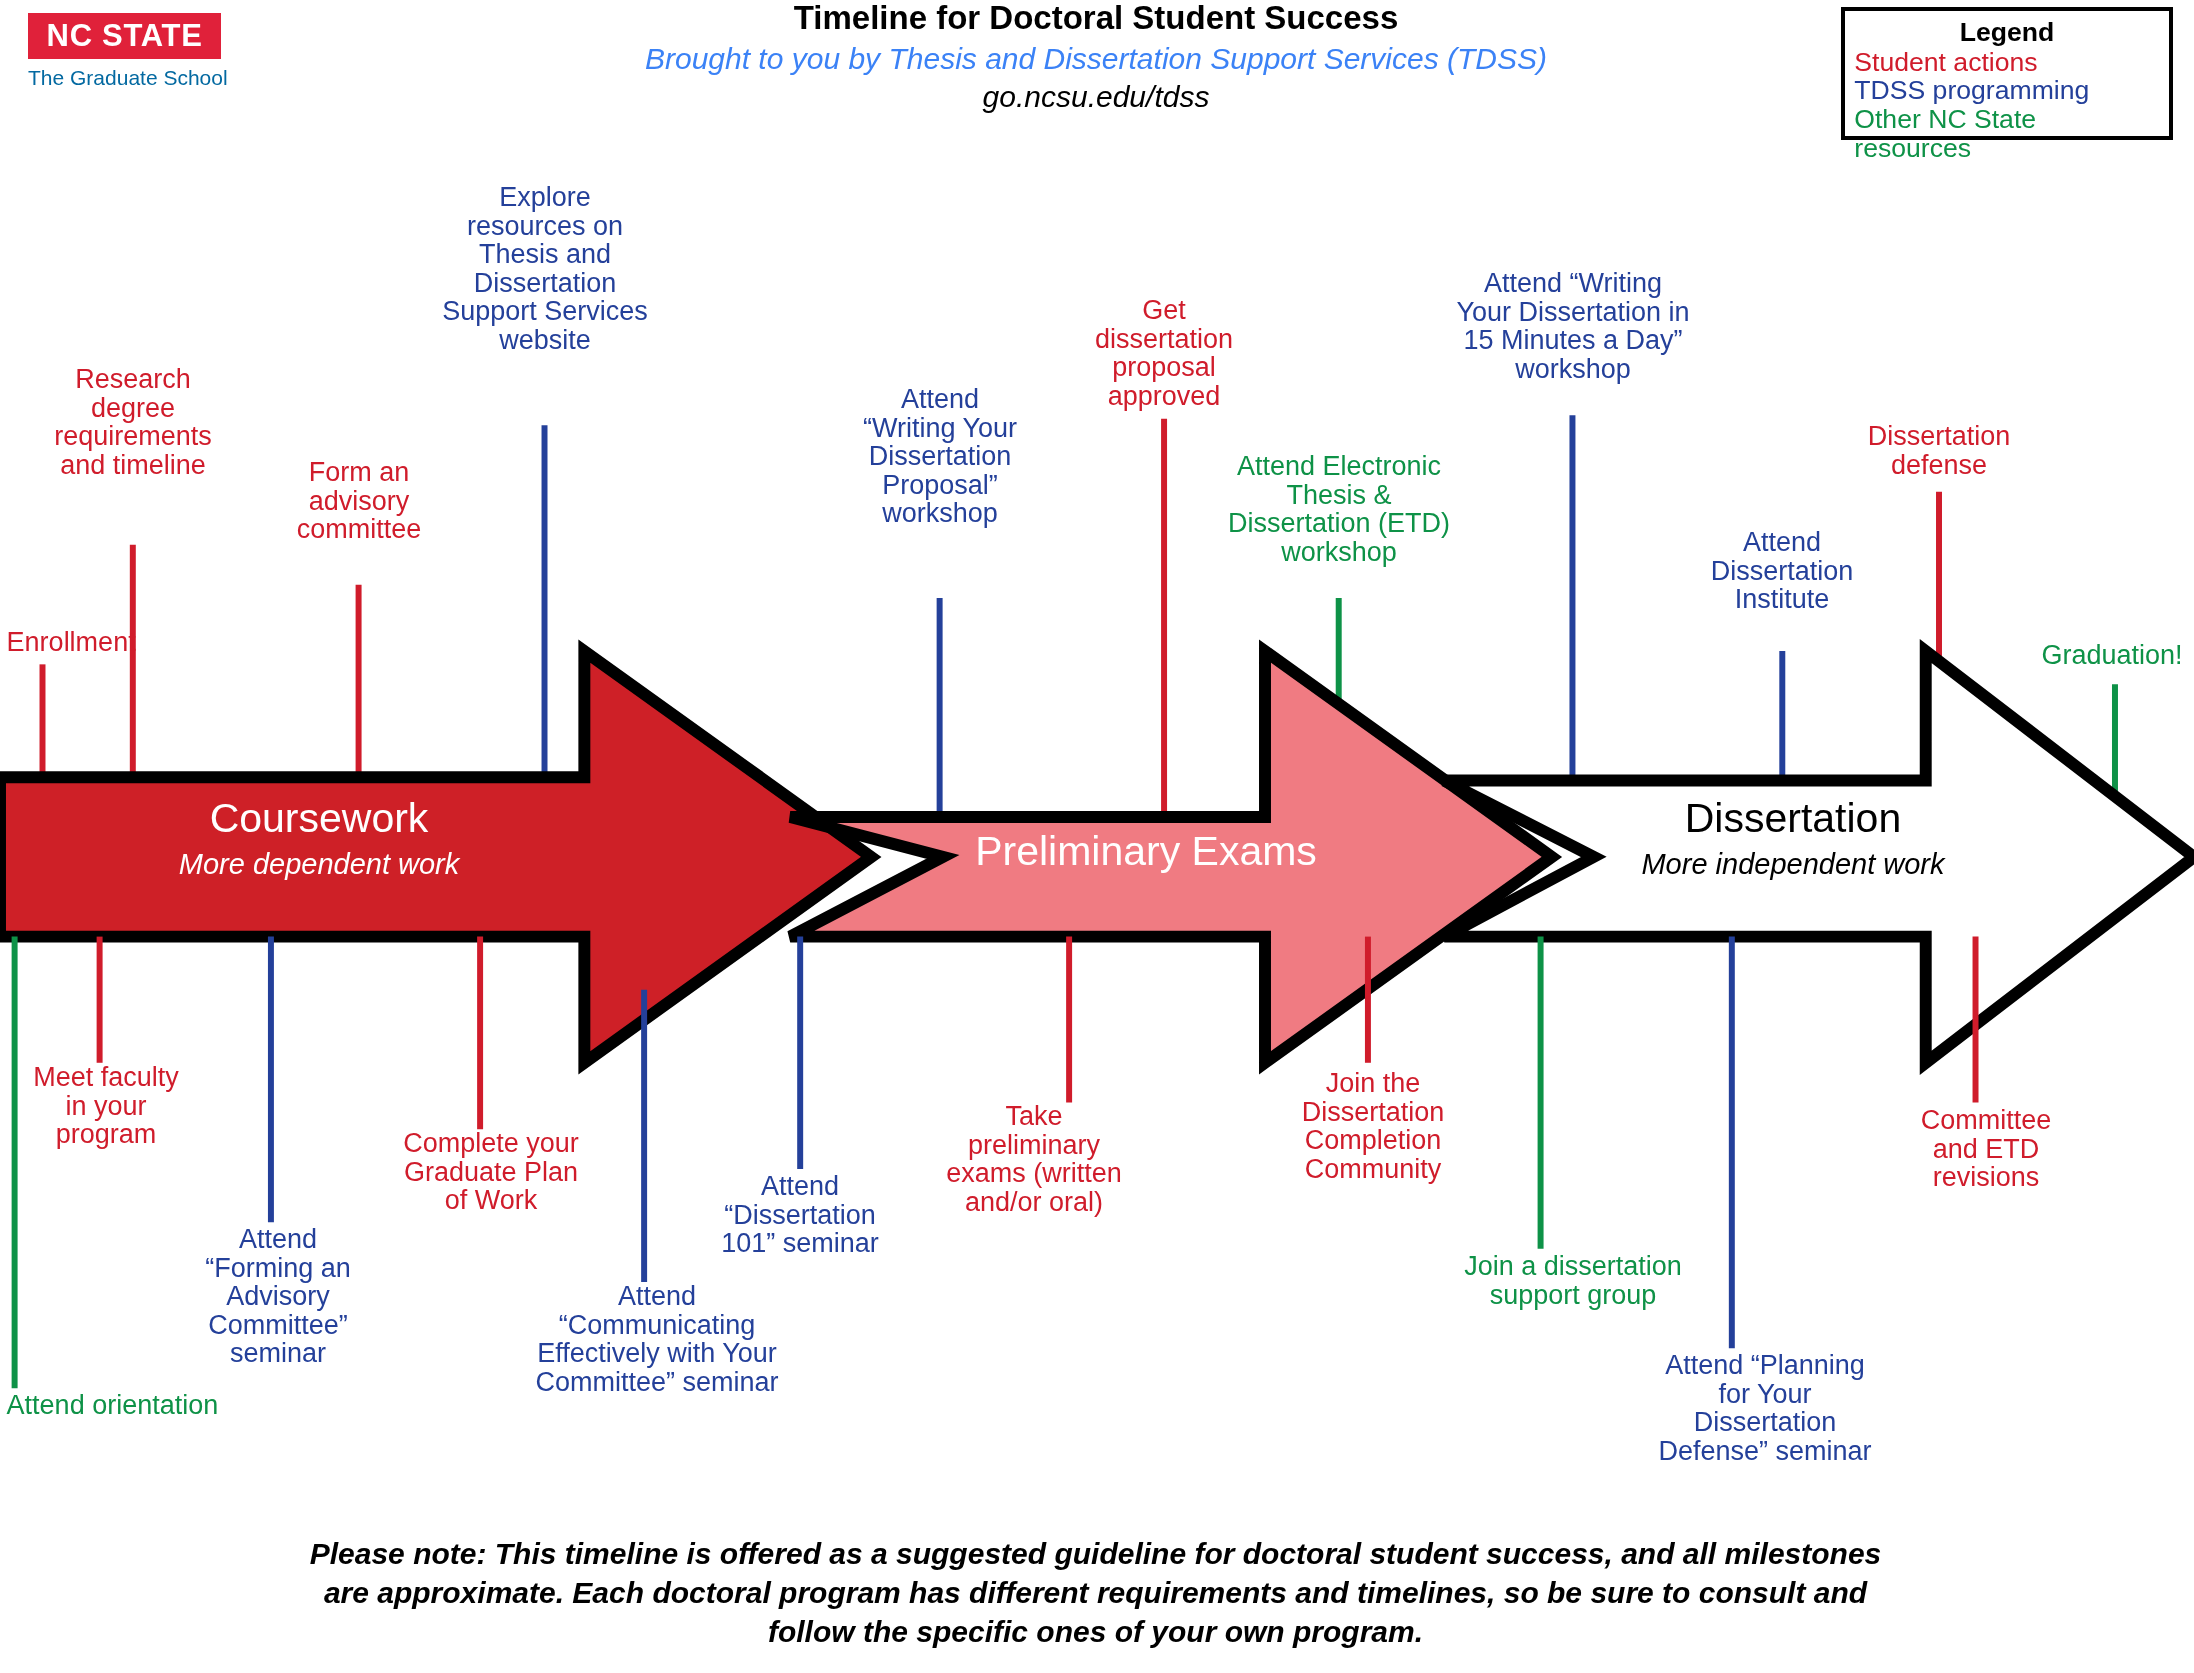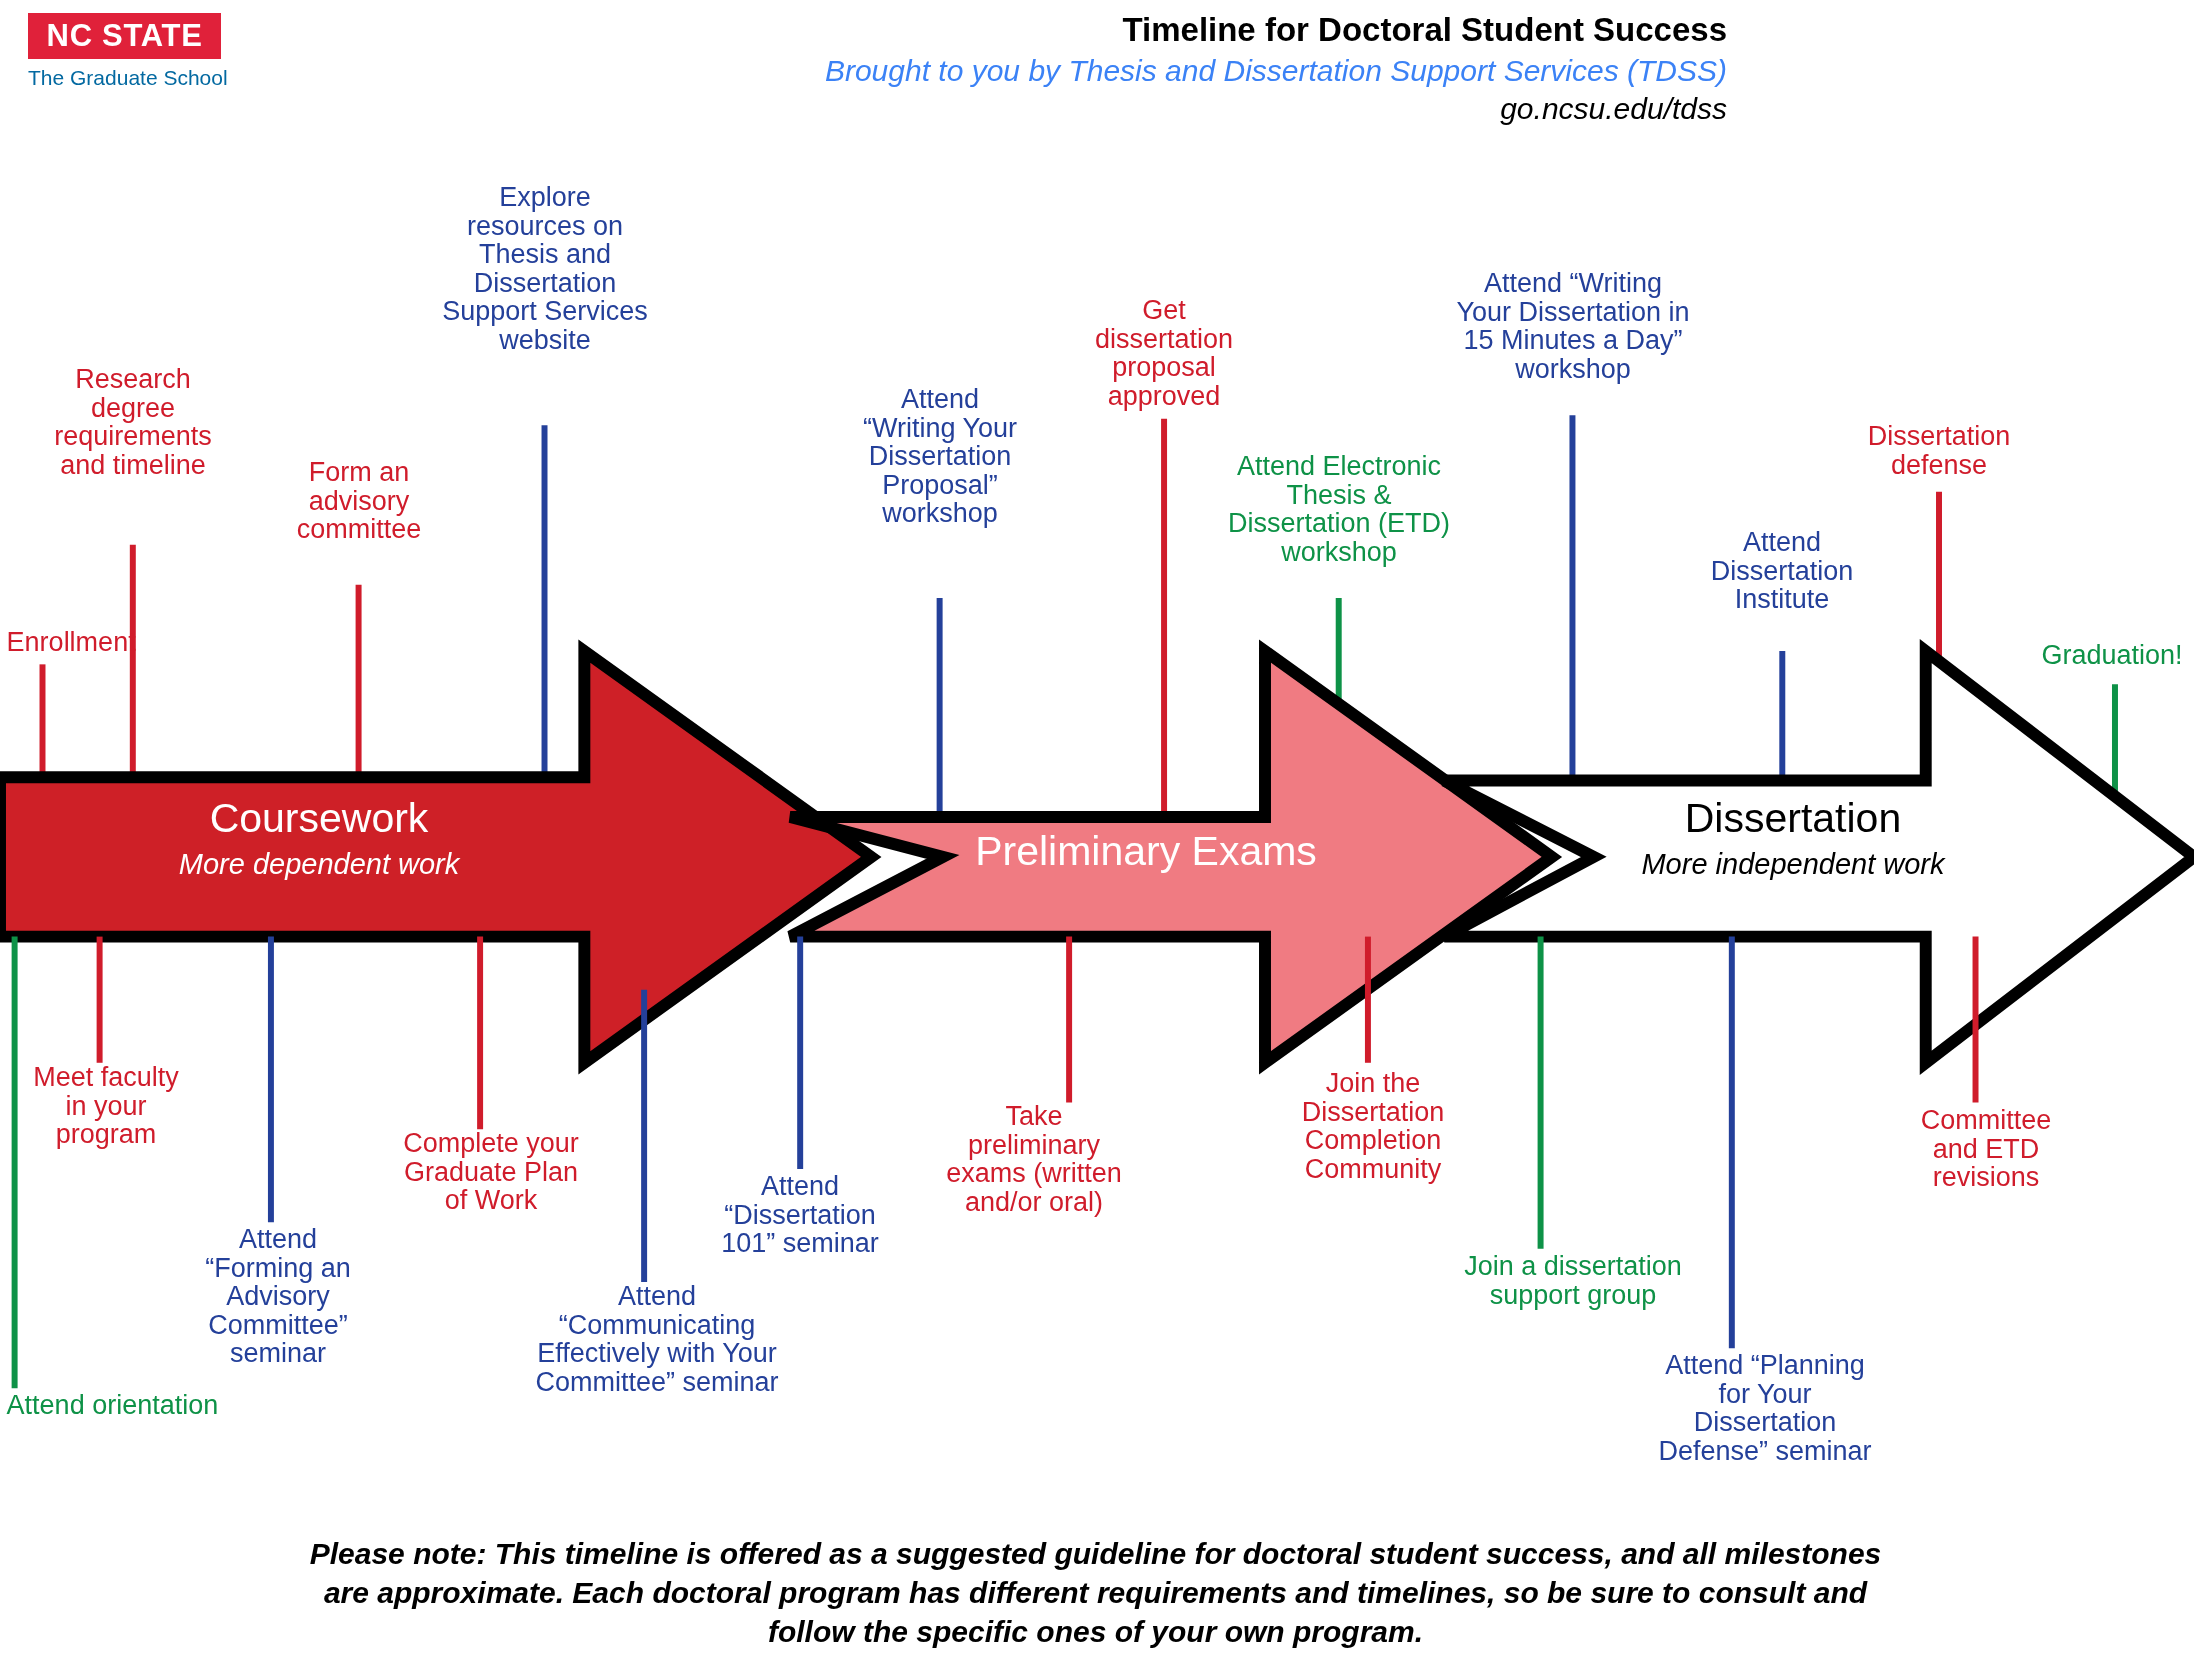--- a/index.html
+++ b/index.html
@@ -18,21 +18,21 @@
     background:#E0213A;color:#ffffff;
     font-weight:bold;font-size:31px;letter-spacing:0.7px;
     padding:6.6px 18.6px 8px 18.6px;display:inline-block;line-height:1;
   }
   .brand-sub{
     color:#0369a1;font-size:21px;margin-top:8px;line-height:1.05;
     white-space:nowrap;
   }
 
   
-  .titleblock{position:absolute;left:465px;top:12px;width:1262px;text-align:right;}
+  .titleblock{position:absolute;left:465px;top:0;width:1262px;text-align:center;}
   .title-main{font-weight:bold;font-size:33px;color:#000;line-height:1.1;}
   .title-sub{font-style:italic;font-size:30px;color:#3b82f6;line-height:1.25;margin-top:4px;}
   .title-url{font-style:italic;font-size:30px;color:#000;line-height:1.25;}
 
   
   .legend{
     position:absolute;left:1841px;top:6.6px;width:332px;height:133px;
     border:4.6px solid #000;background:#fff;box-sizing:border-box;
     padding:6.6px 9.3px 0 9.3px;
   }
@@ -76,20 +76,27 @@
     <div class="brand-mark">NC STATE</div>
     <div class="brand-sub">The Graduate School</div>
   </div>
 
   <div class="titleblock">
     <div class="title-main">Timeline for Doctoral Student Success</div>
     <div class="title-sub">Brought to you by Thesis and Dissertation Support Services (TDSS)</div>
     <div class="title-url">go.ncsu.edu/tdss</div>
   </div>
 
+  <div class="legend">
+    <div class="legend-title">Legend</div>
+    <div class="legend-item c-red">Student actions</div>
+    <div class="legend-item c-blue">TDSS programming</div>
+    <div class="legend-item c-green" style="white-space:pre-line;">Other NC State
+resources</div>
+  </div>
 
   <svg id="diagram" viewBox="0 0 3304 2520">
 
     <g stroke-width="9">
       <line x1="64" y1="1000" x2="64" y2="1170" stroke="#D01C2B"></line>
       <line x1="200" y1="820" x2="200" y2="1170" stroke="#D01C2B"></line>
       <line x1="540" y1="880" x2="540" y2="1170" stroke="#D01C2B"></line>
       <line x1="820" y1="640" x2="820" y2="1170" stroke="#24409A"></line>
       <line x1="1415" y1="900" x2="1415" y2="1230" stroke="#24409A"></line>
       <line x1="1753" y1="630" x2="1753" y2="1230" stroke="#D01C2B"></line>

